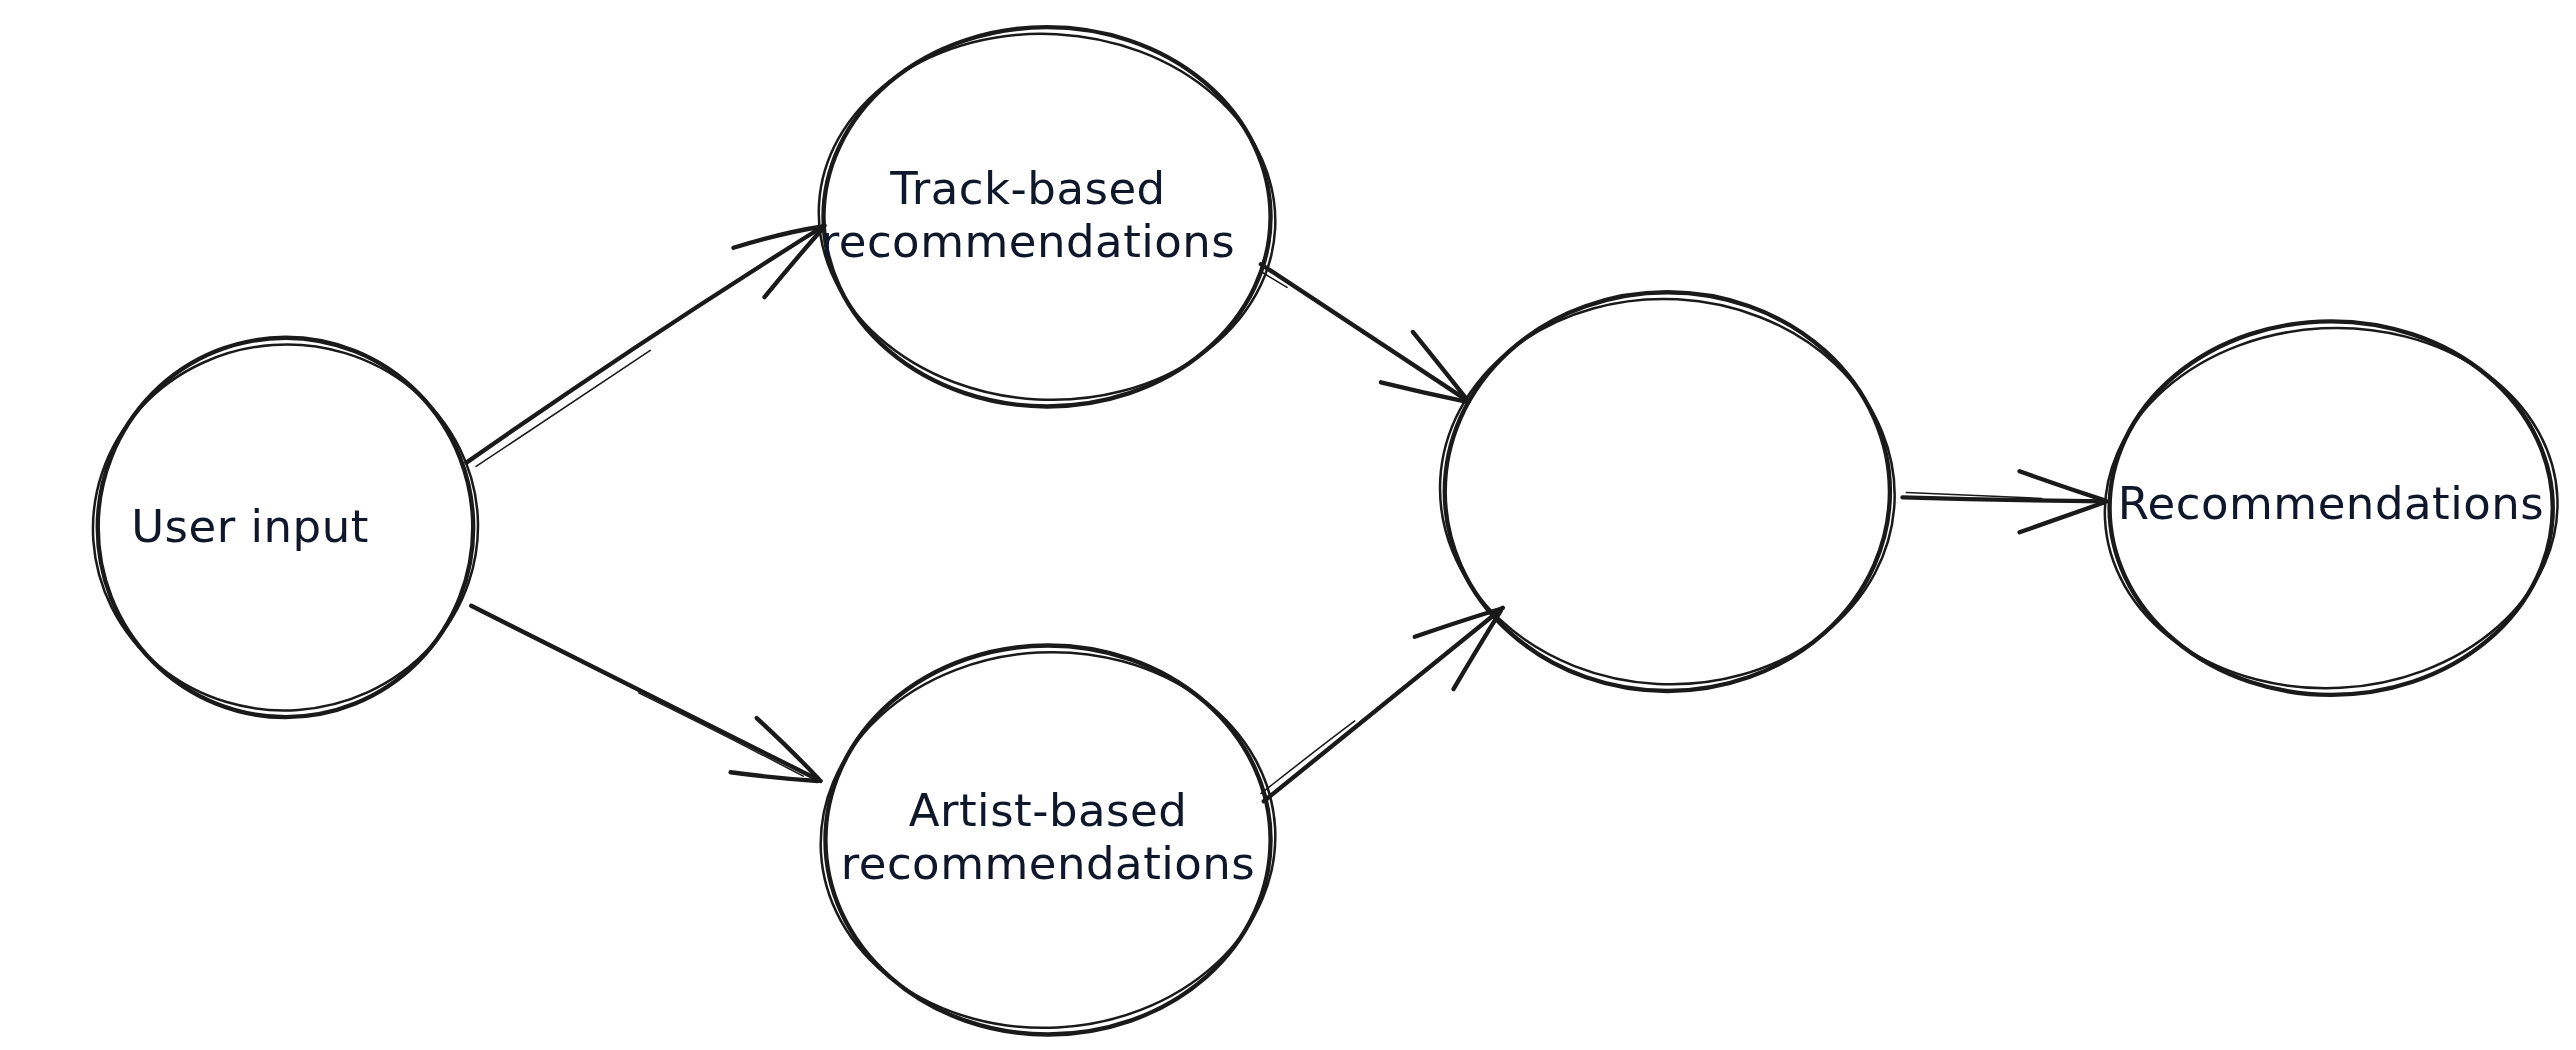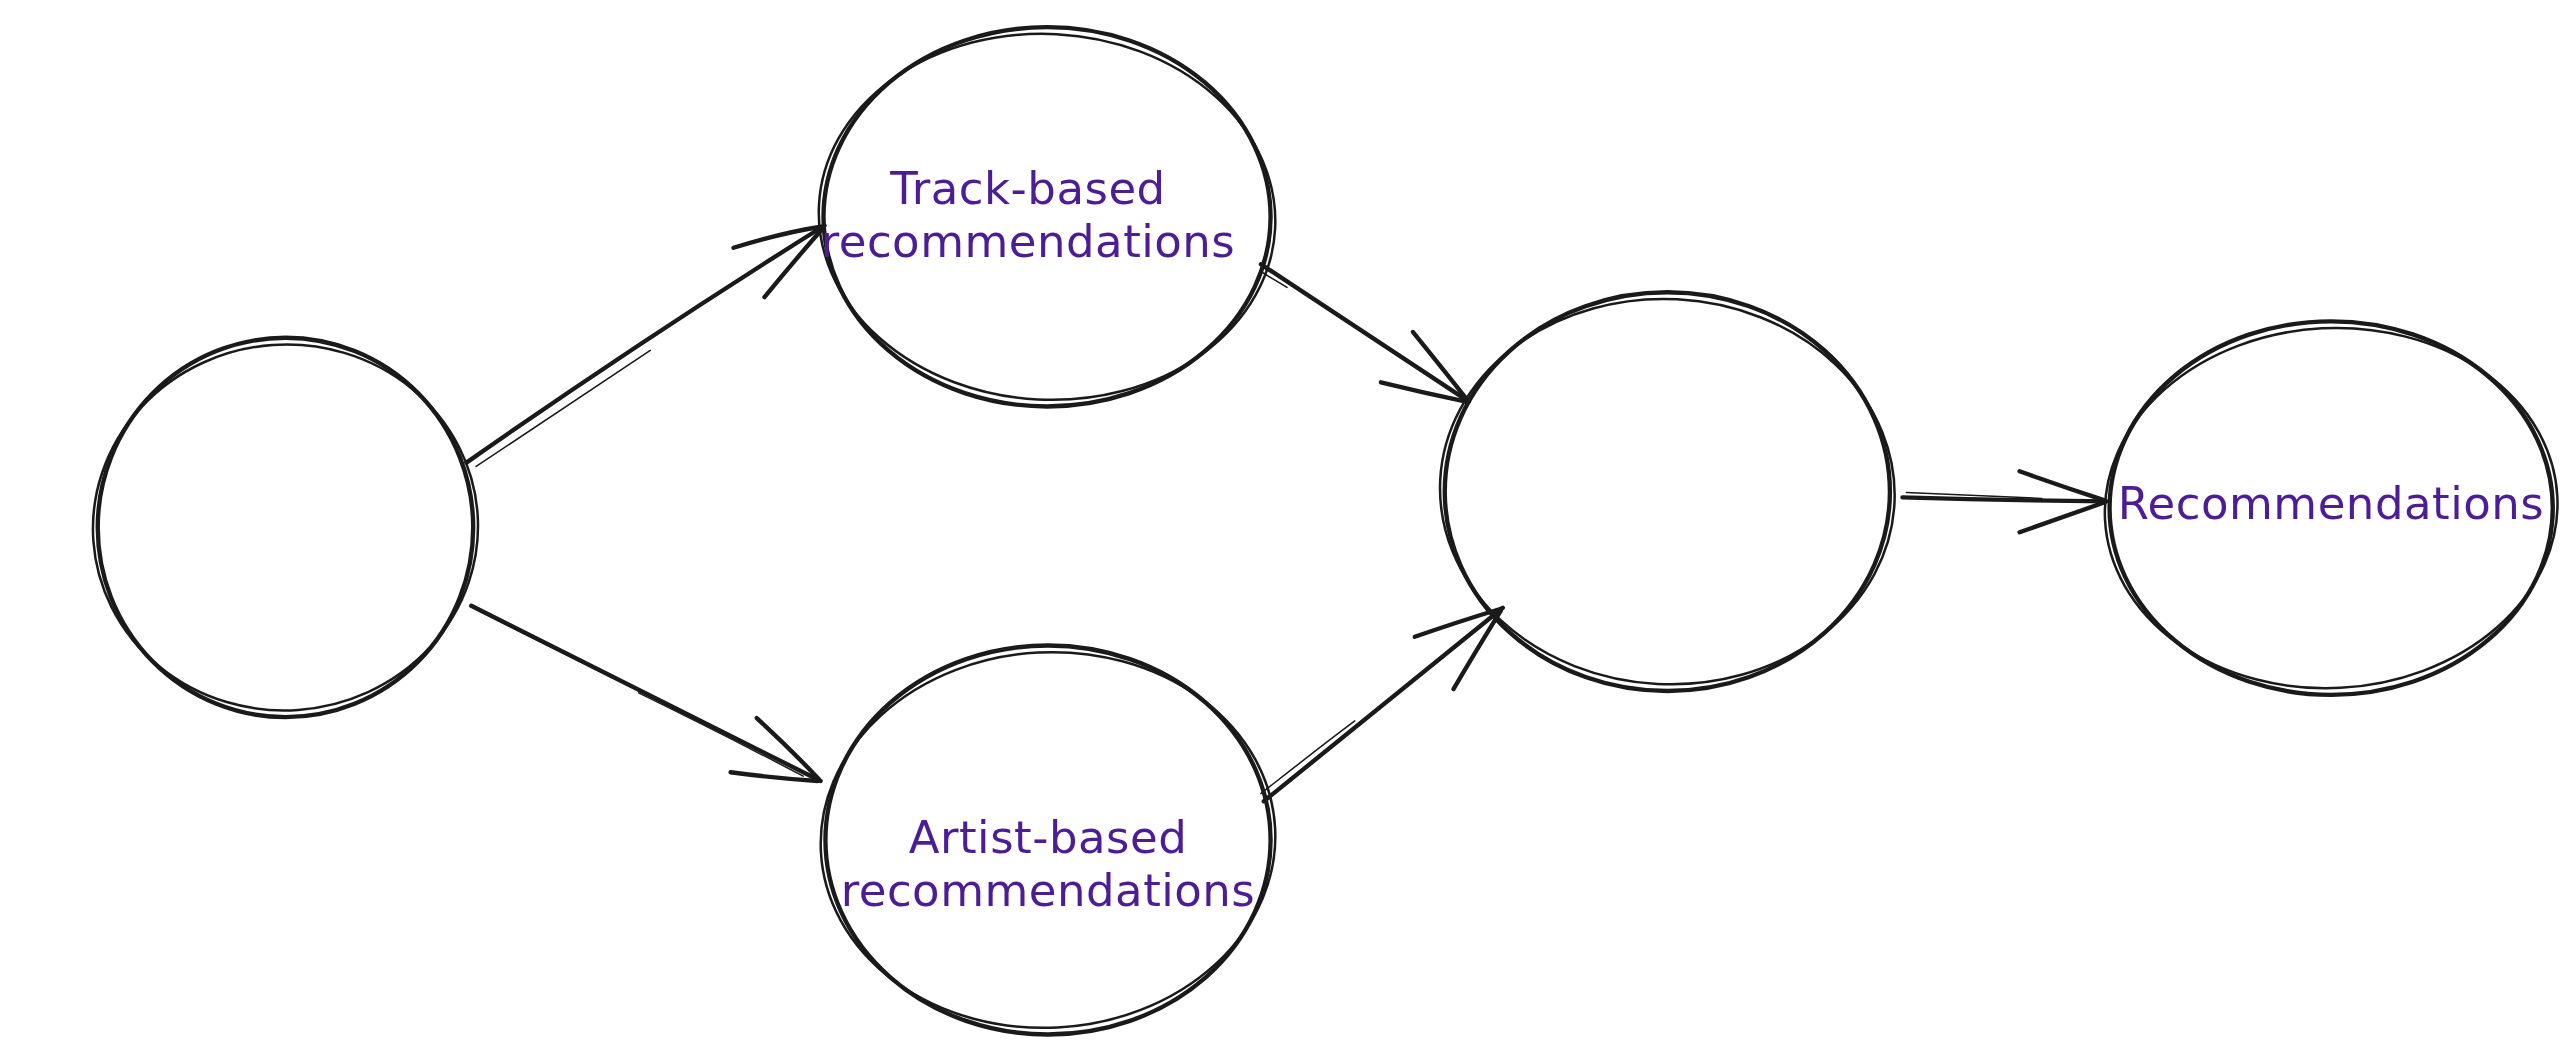--- a/index.html
+++ b/index.html
@@ -35,21 +35,21 @@
   }
   .shaft-echo {
     fill: none;
     stroke: #1a1a1a;
     stroke-width: 1.6;
     stroke-linecap: round;
   }
   .node-label {
     position: absolute;
     transform: translate(-50%, -50%);
-    color: #4c1d95;
+    color: #0f172a;
     font-size: 45px;
     line-height: 1.18;
     letter-spacing: 0.5px;
     text-align: center;
     white-space: pre-line;
     user-select: none;
   }
 </style>
 </head>
 <body>
@@ -113,24 +113,25 @@
       <ellipse class="shape echo" cx="1723" cy="508" rx="235" ry="199" transform="rotate(3 1723 508)"></ellipse>
     </g>
 
     <g>
       <ellipse class="shape" cx="2409" cy="525" rx="229" ry="193"></ellipse>
       <ellipse class="shape echo" cx="2409" cy="525" rx="234" ry="186" transform="rotate(-3 2409 525)"></ellipse>
     </g>
 
   </svg>
 
+  <div class="node-label" style="left:250px; top:527px;">User input</div>
 
   <div class="node-label" style="left:1028px; top:215px;">Track-based
 recommendations</div>
 
-  <div class="node-label" style="left:1048px; top:837px;margin-top:27px;">Artist-based
+  <div class="node-label" style="left:1048px; top:837px;">Artist-based
 recommendations</div>
 
 
   <div class="node-label" style="left:2331px; top:504px;">Recommendations</div>
 
 </div>
 
 
 </body></html>

